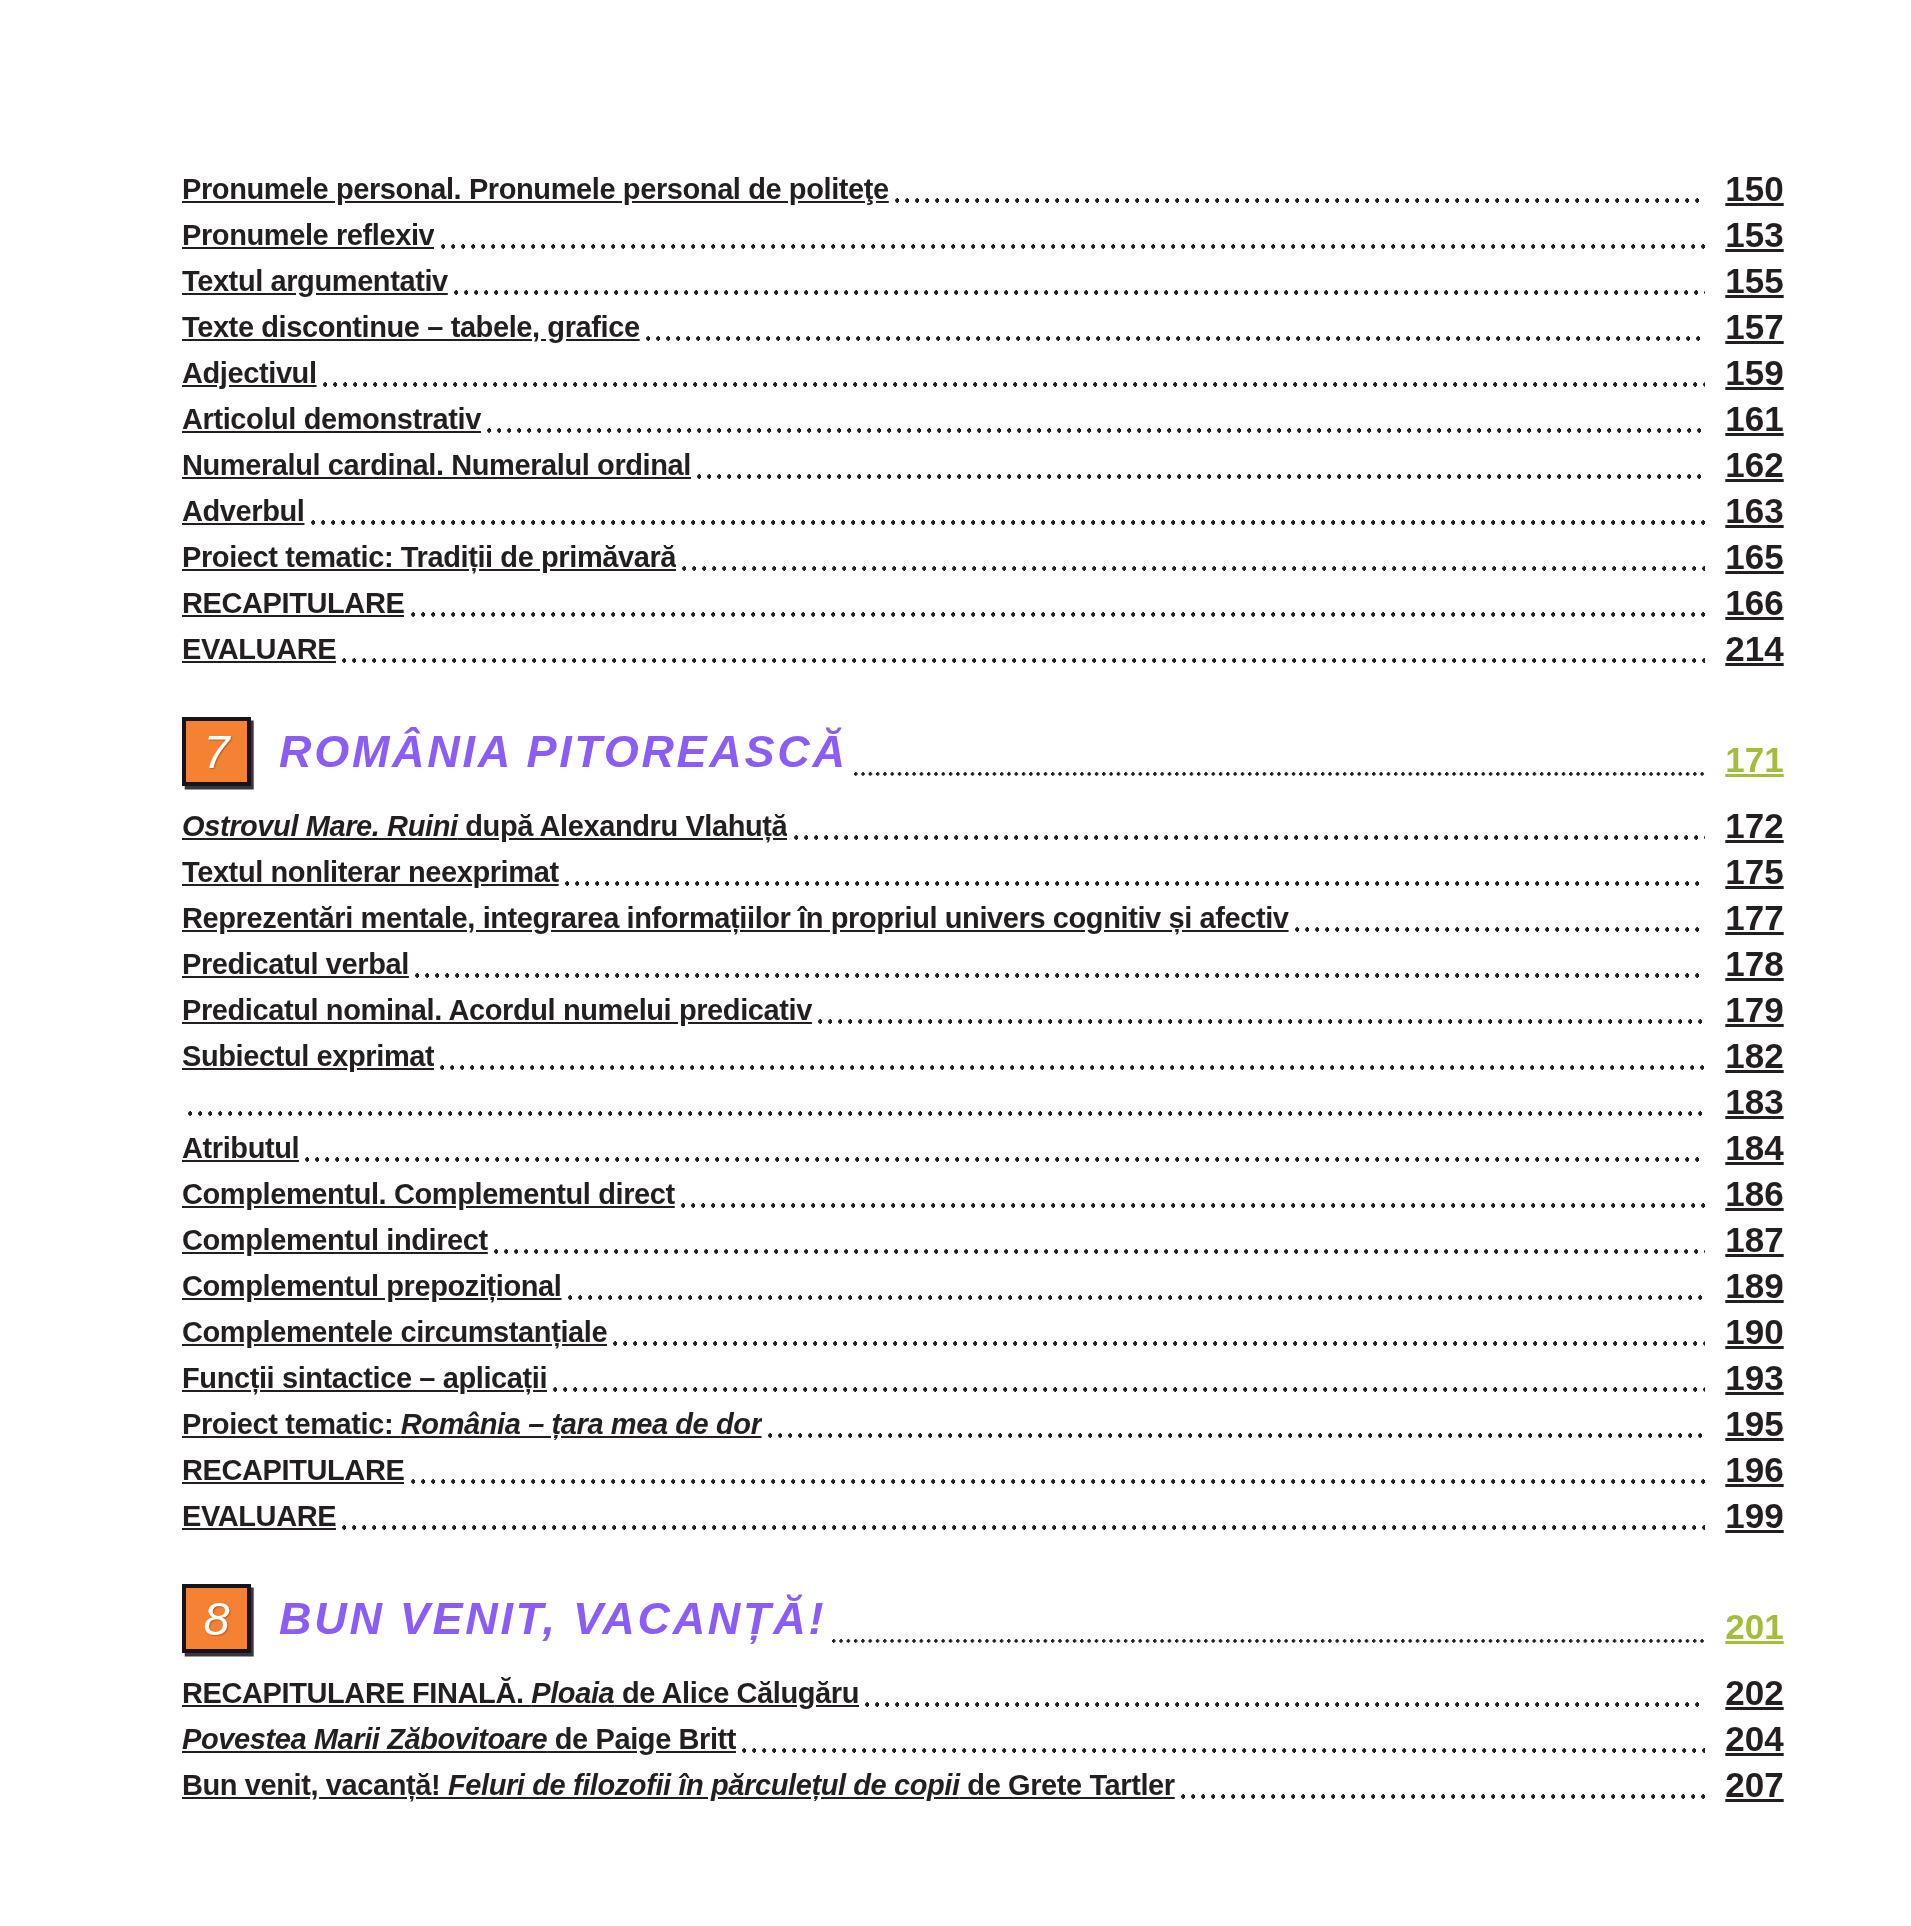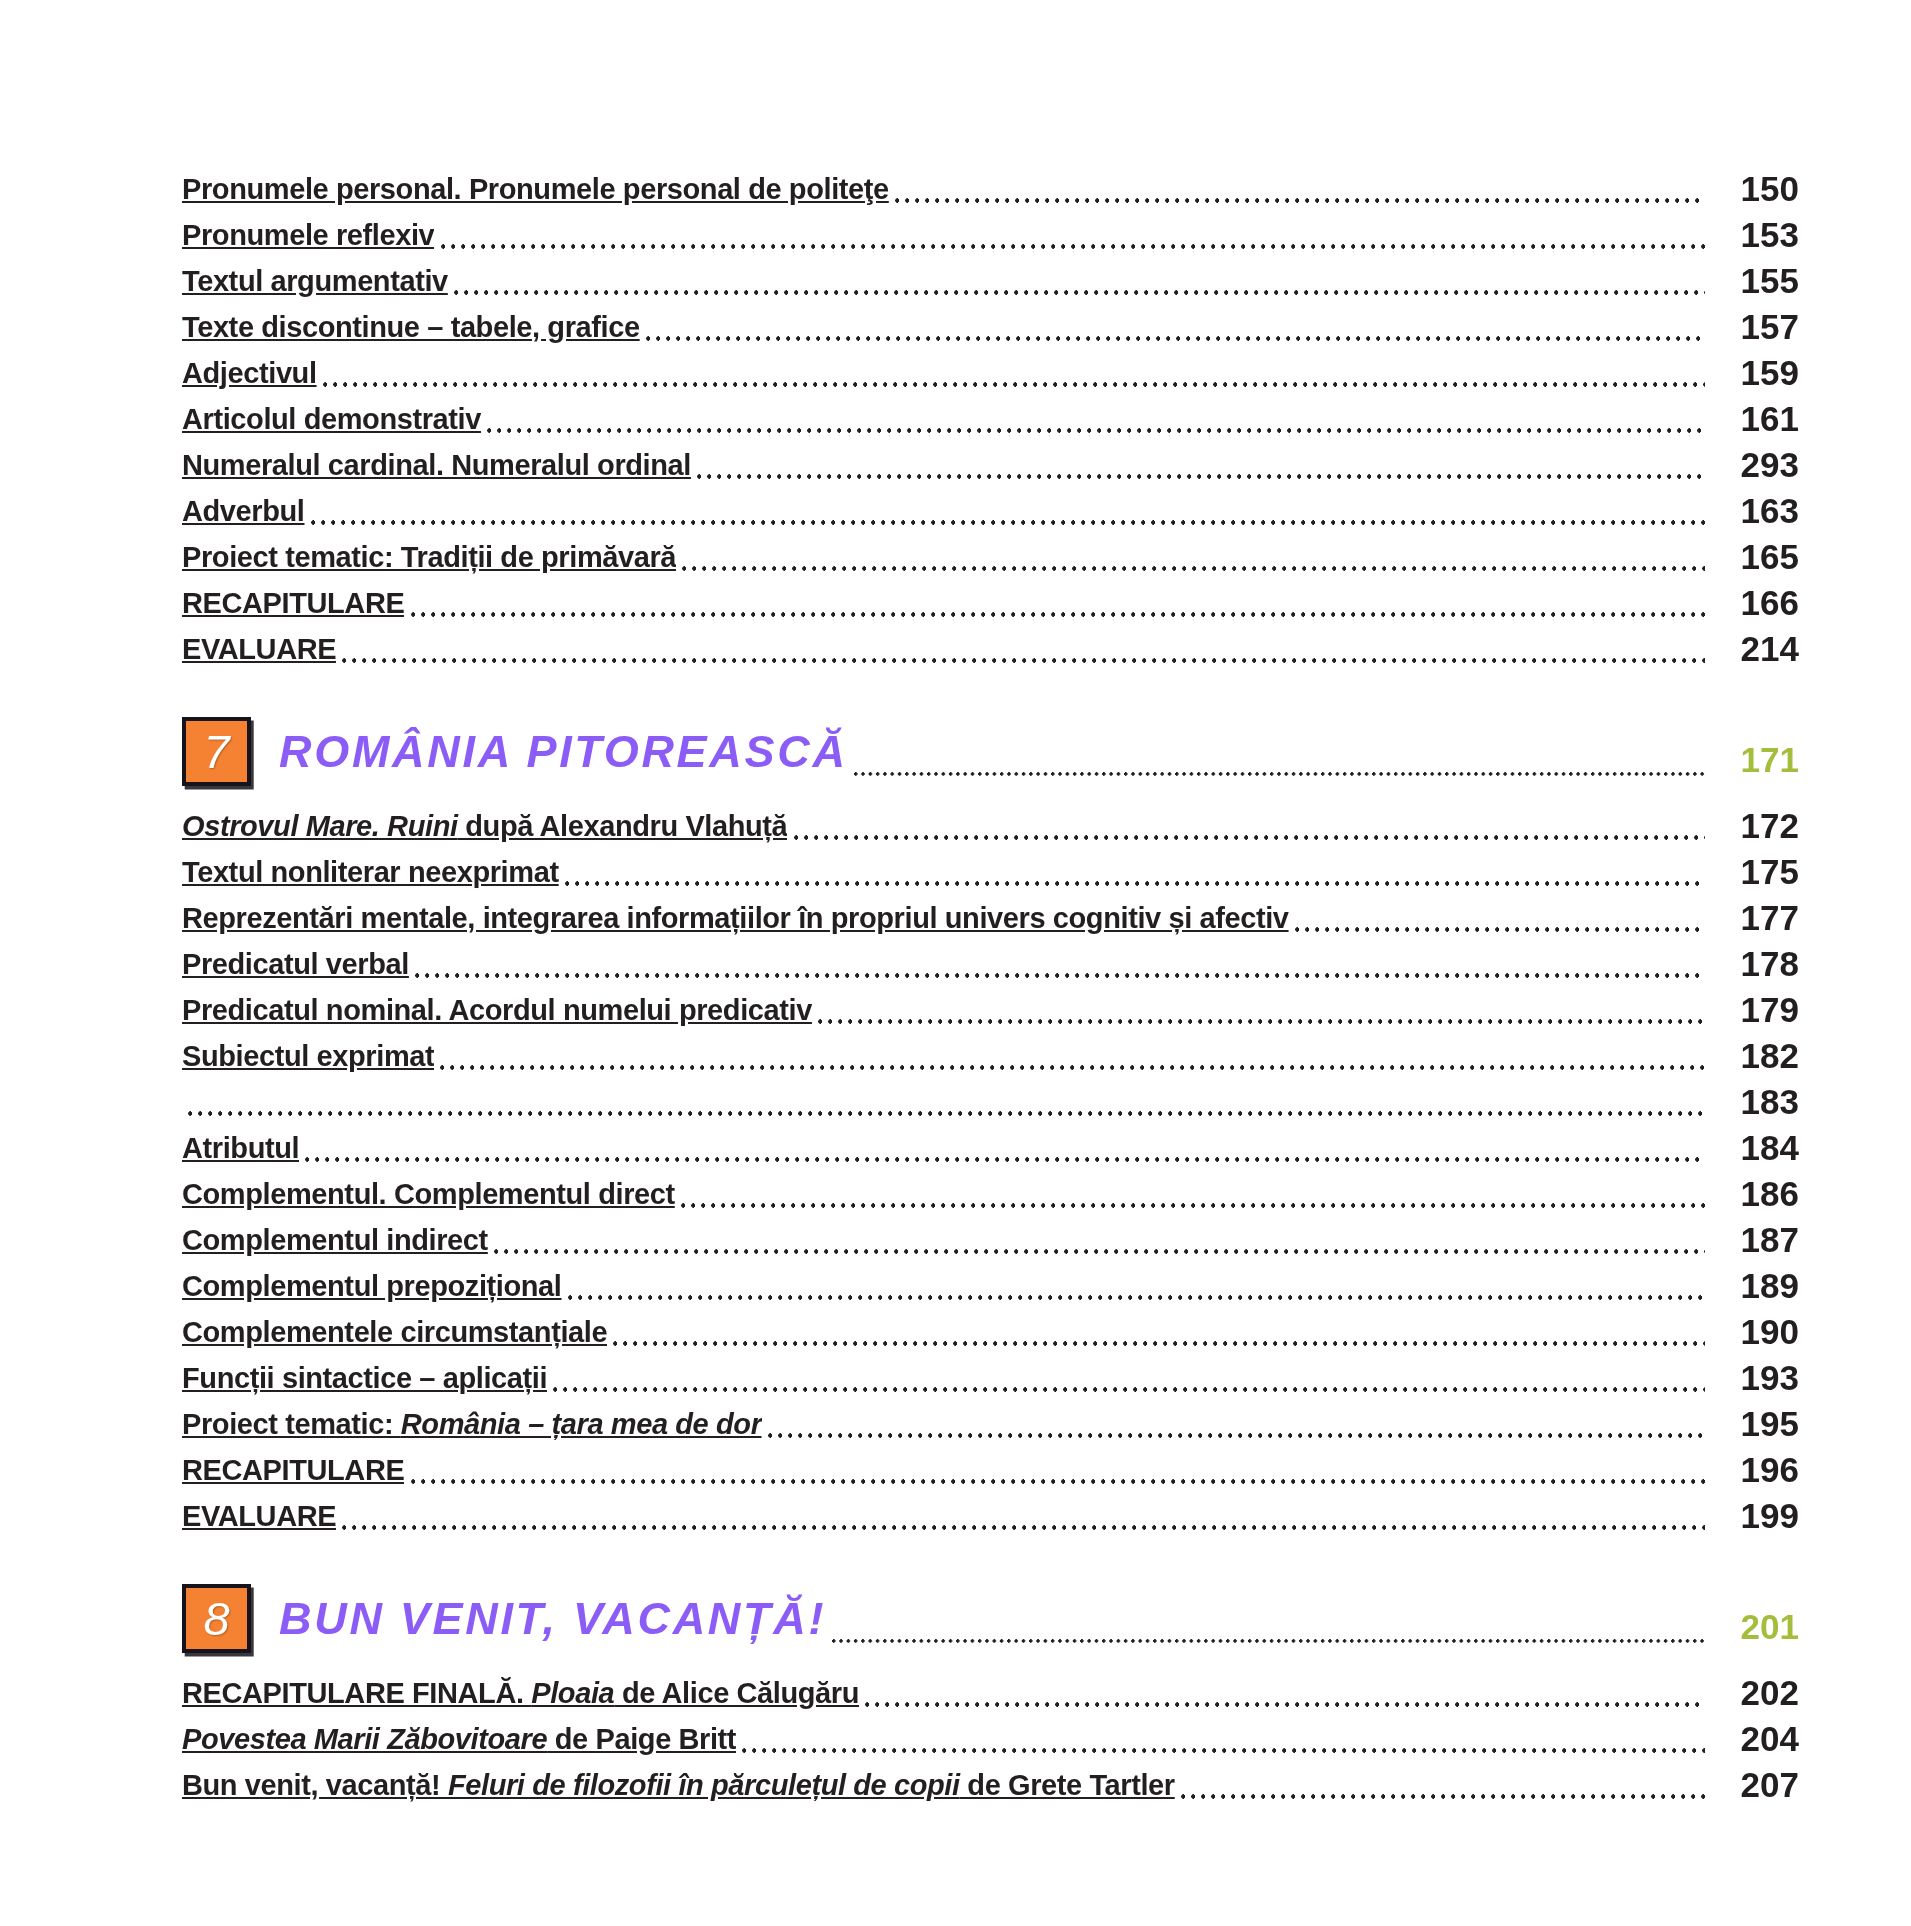--- a/index.html
+++ b/index.html
@@ -50,24 +50,25 @@
     left: 6.2px;
     right: 5.4px;
     bottom: 9.2px;
     height: 4.6px;
     background-image: radial-gradient(circle at 2.3px 2.3px, #231f20 1.9px, transparent 2.2px);
     background-size: 10px 4.6px;
     background-repeat: repeat-x;
   }
   .pagenum {
     min-width: 89px;
-    text-align: right;
+    text-align: center;
     font-size: 35px;
     font-weight: 700;
     white-space: nowrap;
+    text-decoration: underline;
   }
 
   
   .chapter {
     margin-top: 41px;
   }
   .chapter-header {
     display: flex;
     align-items: center;
     height: 77px;
@@ -154,21 +155,21 @@
 
   <div class="row">
     <span class="label"><span>Articolul demonstrativ</span></span>
     <span class="leader"></span>
     <span class="pagenum">161</span>
   </div>
 
   <div class="row">
     <span class="label"><span>Numeralul cardinal. Numeralul ordinal</span></span>
     <span class="leader"></span>
-    <span class="pagenum">293</span>
+    <span class="pagenum">162</span>
   </div>
 
   <div class="row">
     <span class="label"><span>Adverbul</span></span>
     <span class="leader"></span>
     <span class="pagenum">163</span>
   </div>
 
   <div class="row">
     <span class="label"><span>Proiect tematic: Tradiții de primăvară</span></span>

